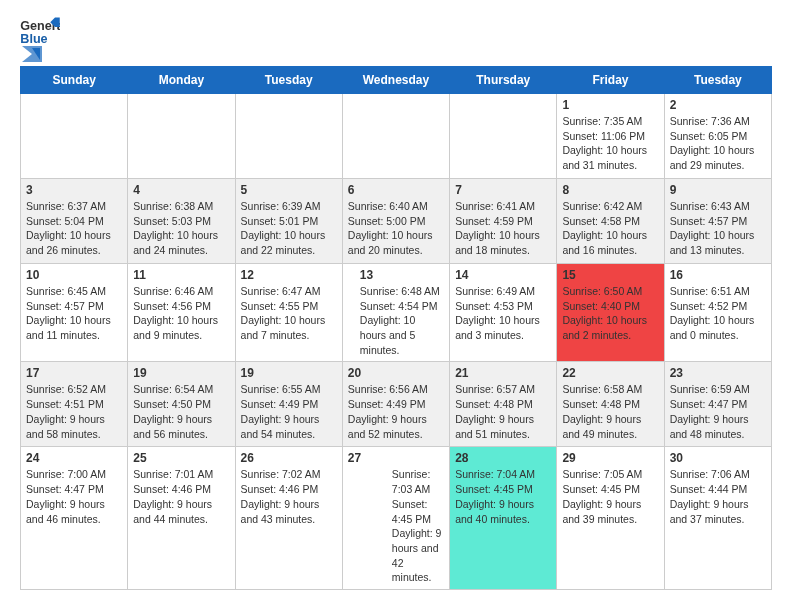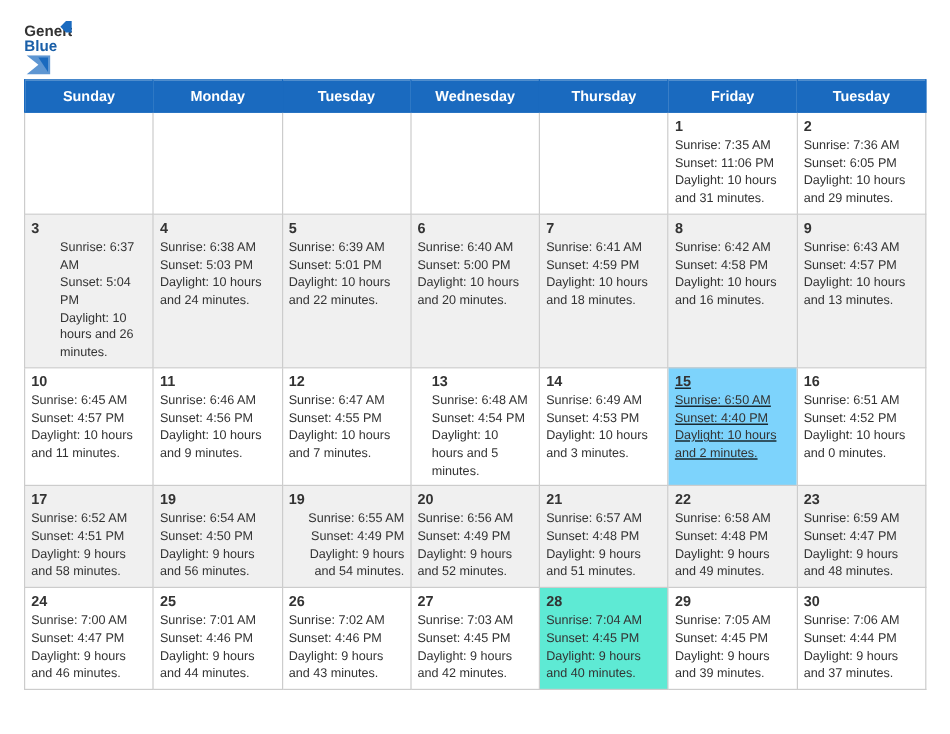--- a/index.html
+++ b/index.html
@@ -136,21 +136,21 @@
         <td style="background: rgb(255, 255, 255);">
           <span class="day-number">2</span>
           <div class="day-info" style="white-space: pre-line;">Sunrise: 7:36 AM
 Sunset: 6:05 PM
 Daylight: 10 hours and 29 minutes.</div>
         </td>
       </tr>
       <tr>
         <td style="background: rgb(240, 240, 240);">
           <span class="day-number">3</span>
-          <div class="day-info" style="white-space: pre-line; margin-left: 24px;">Sunrise: 6:37 AM
+          <div class="day-info" style="white-space: pre-line;">Sunrise: 6:37 AM
 Sunset: 5:04 PM
 Daylight: 10 hours and 26 minutes.</div>
         </td>
         <td style="background: rgb(240, 240, 240);">
           <span class="day-number">4</span>
           <div class="day-info" style="white-space: pre-line;">Sunrise: 6:38 AM
 Sunset: 5:03 PM
 Daylight: 10 hours and 24 minutes.</div>
         </td>
         <td style="background: rgb(240, 240, 240);">
@@ -208,21 +208,21 @@
           <div class="day-info" style="white-space: pre-line;">Sunrise: 6:48 AM
 Sunset: 4:54 PM
 Daylight: 10 hours and 5 minutes.</div>
         </td>
         <td style="background: rgb(255, 255, 255);">
           <span class="day-number">14</span>
           <div class="day-info" style="white-space: pre-line;">Sunrise: 6:49 AM
 Sunset: 4:53 PM
 Daylight: 10 hours and 3 minutes.</div>
         </td>
-        <td style="background: #7dd3fc; text-decoration: underline;">
+        <td style="background: #ef4444;">
           <span class="day-number">15</span>
           <div class="day-info" style="white-space: pre-line;">Sunrise: 6:50 AM
 Sunset: 4:40 PM
 Daylight: 10 hours and 2 minutes.</div>
         </td>
         <td style="background: rgb(255, 255, 255);">
           <span class="day-number">16</span>
           <div class="day-info" style="white-space: pre-line;">Sunrise: 6:51 AM
 Sunset: 4:52 PM
 Daylight: 10 hours and 0 minutes.</div>
@@ -236,21 +236,21 @@
 Daylight: 9 hours and 58 minutes.</div>
         </td>
         <td style="background: rgb(240, 240, 240);">
           <span class="day-number">19</span>
           <div class="day-info" style="white-space: pre-line;">Sunrise: 6:54 AM
 Sunset: 4:50 PM
 Daylight: 9 hours and 56 minutes.</div>
         </td>
         <td style="background: rgb(240, 240, 240);">
           <span class="day-number">19</span>
-          <div class="day-info" style="white-space: pre-line; text-align: right;">Sunrise: 6:55 AM
+          <div class="day-info" style="white-space: pre-line;">Sunrise: 6:55 AM
 Sunset: 4:49 PM
 Daylight: 9 hours and 54 minutes.</div>
         </td>
         <td style="background: rgb(240, 240, 240);">
           <span class="day-number">20</span>
           <div class="day-info" style="white-space: pre-line;">Sunrise: 6:56 AM
 Sunset: 4:49 PM
 Daylight: 9 hours and 52 minutes.</div>
         </td>
         <td style="background: rgb(240, 240, 240);">
@@ -286,21 +286,21 @@
 Daylight: 9 hours and 44 minutes.</div>
         </td>
         <td style="background: rgb(255, 255, 255);">
           <span class="day-number">26</span>
           <div class="day-info" style="white-space: pre-line;">Sunrise: 7:02 AM
 Sunset: 4:46 PM
 Daylight: 9 hours and 43 minutes.</div>
         </td>
         <td style="background: rgb(255, 255, 255);">
           <span class="day-number">27</span>
-          <div class="day-info" style="white-space: pre-line;">Sunrise: 7:03 AM
+          <div class="day-info" style="white-space: pre-line; margin-left: 44px;">Sunrise: 7:03 AM
 Sunset: 4:45 PM
 Daylight: 9 hours and 42 minutes.</div>
         </td>
         <td style="background: #5eead4;">
           <span class="day-number">28</span>
           <div class="day-info" style="white-space: pre-line;">Sunrise: 7:04 AM
 Sunset: 4:45 PM
 Daylight: 9 hours and 40 minutes.</div>
         </td>
         <td style="background: rgb(255, 255, 255);">

